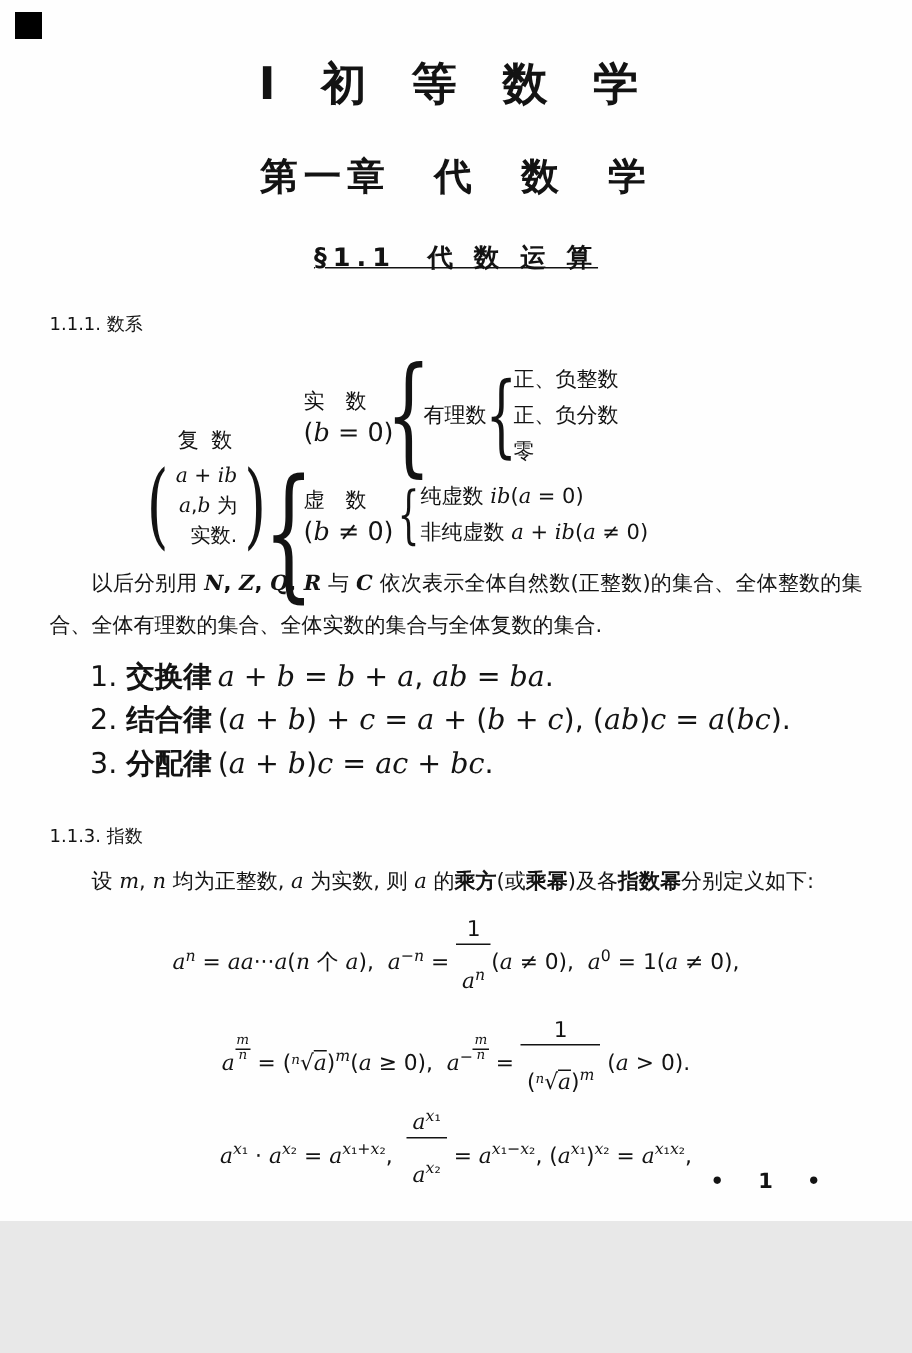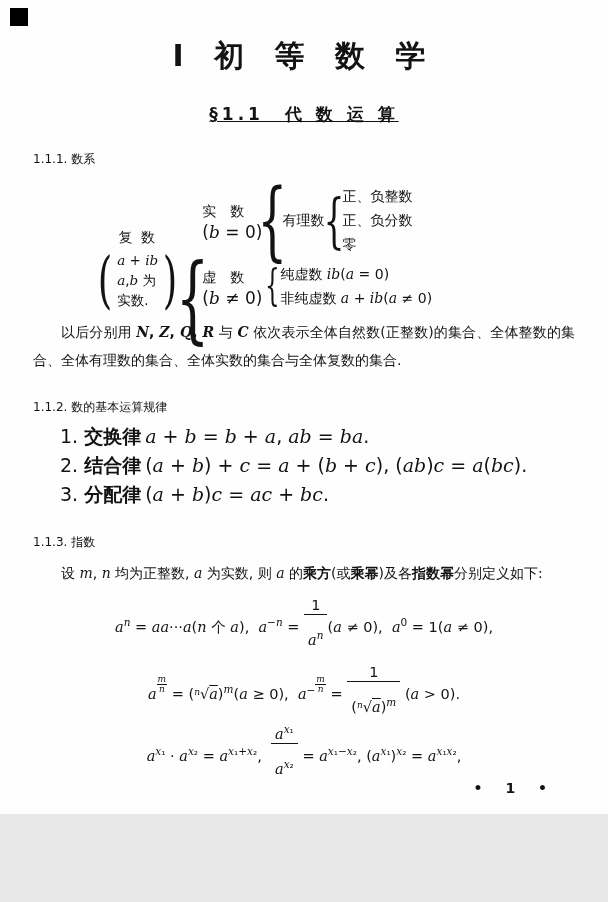--- a/index.html
+++ b/index.html
@@ -15,21 +15,21 @@
 
   
   .diagram{margin:16px 0 0 60px;display:flex;align-items:flex-end;font-size:14px;line-height:24px;}
   .col{display:flex;flex-direction:column;}
   .root{align-items:center;margin-right:2px;}
   .root-label{letter-spacing:2px;margin-bottom:1px;}
   .paren-row{display:flex;align-items:center;}
   .paren{display:flex;align-items:center;font-size:62px;font-weight:400;}
   .paren-l::before{content:"(";display:block;transform:scaleX(.6);font-family:"DejaVu Serif",serif;}
   .paren-r::before{content:")";display:block;transform:scaleX(.6);font-family:"DejaVu Serif",serif;}
-  .root-note{text-align:left;line-height:20px;font-size:13.5px;}
+  .root-note{text-align:right;line-height:20px;font-size:13.5px;}
   .brace{display:flex;align-items:center;justify-content:center;width:16px;flex:0 0 auto;}
   .brace::before{content:"{";display:block;font-family:"DejaVu Serif",serif;font-weight:400;transform:scaleX(.55);}
   .brace-xl{font-size:96px;}
   .brace-lg{font-size:86px;}
   .brace-md{font-size:60px;}
   .brace-sm{font-size:42px;}
   .branch{display:flex;align-items:center;}
   .blabel{text-align:left;margin:0 2px;}
   .cond{font-size:17px;line-height:18px;}
   .real-branch{margin-bottom:6px;}
@@ -60,20 +60,21 @@
 </style>
 </head>
 <body>
 
 <div class="page">
   <div class="corner-square"></div>
 
   <div class="content">
 
     <h1 class="part">I 初 等 数 学</h1>
+    <h2 class="chapter">第一章　代　数　学</h2>
     <h3 class="section">§1.1　代 数 运 算</h3>
 
     <div class="subhead">1.1.1. 数系</div>
 
     <div class="diagram">
       <div class="col root">
         <div class="root-label">复 数</div>
         <div class="paren-row">
           <span class="paren paren-l"></span>
           <div class="col root-note">
@@ -116,21 +117,20 @@
           <div class="col">
             <span class="leaf">纯虚数 <i>ib</i>(<i>a</i> = 0)</span>
             <span class="leaf">非纯虚数 <i>a</i> + <i>ib</i>(<i>a</i> ≠ 0)</span>
           </div>
         </div>
       </div>
     </div>
 
     <p class="para indent">以后分别用 <b><i>N</i>, <i>Z</i>, <i>Q</i>, <i>R</i></b> 与 <b><i>C</i></b> 依次表示全体自然数(正整数)的集合、全体整数的集合、全体有理数的集合、全体实数的集合与全体复数的集合.</p>
 
-    <div class="subhead">1.1.2. 数的基本运算规律</div>
 
     <div class="laws">
       <div class="law"><span>1.</span><b>交换律</b><span><i>a</i> + <i>b</i> = <i>b</i> + <i>a</i>, <i>ab</i> = <i>ba</i>.</span></div>
       <div class="law"><span>2.</span><b>结合律</b><span>(<i>a</i> + <i>b</i>) + <i>c</i> = <i>a</i> + (<i>b</i> + <i>c</i>), (<i>ab</i>)<i>c</i> = <i>a</i>(<i>bc</i>).</span></div>
       <div class="law"><span>3.</span><b>分配律</b><span>(<i>a</i> + <i>b</i>)<i>c</i> = <i>ac</i> + <i>bc</i>.</span></div>
     </div>
 
     <div class="subhead">1.1.3. 指数</div>
 
     <p class="para indent">设 <i>m</i>, <i>n</i> 均为正整数, <i>a</i> 为实数, 则 <i>a</i> 的<b>乘方</b>(或<b>乘幂</b>)及各<b>指数幂</b>分别定义如下:</p>

